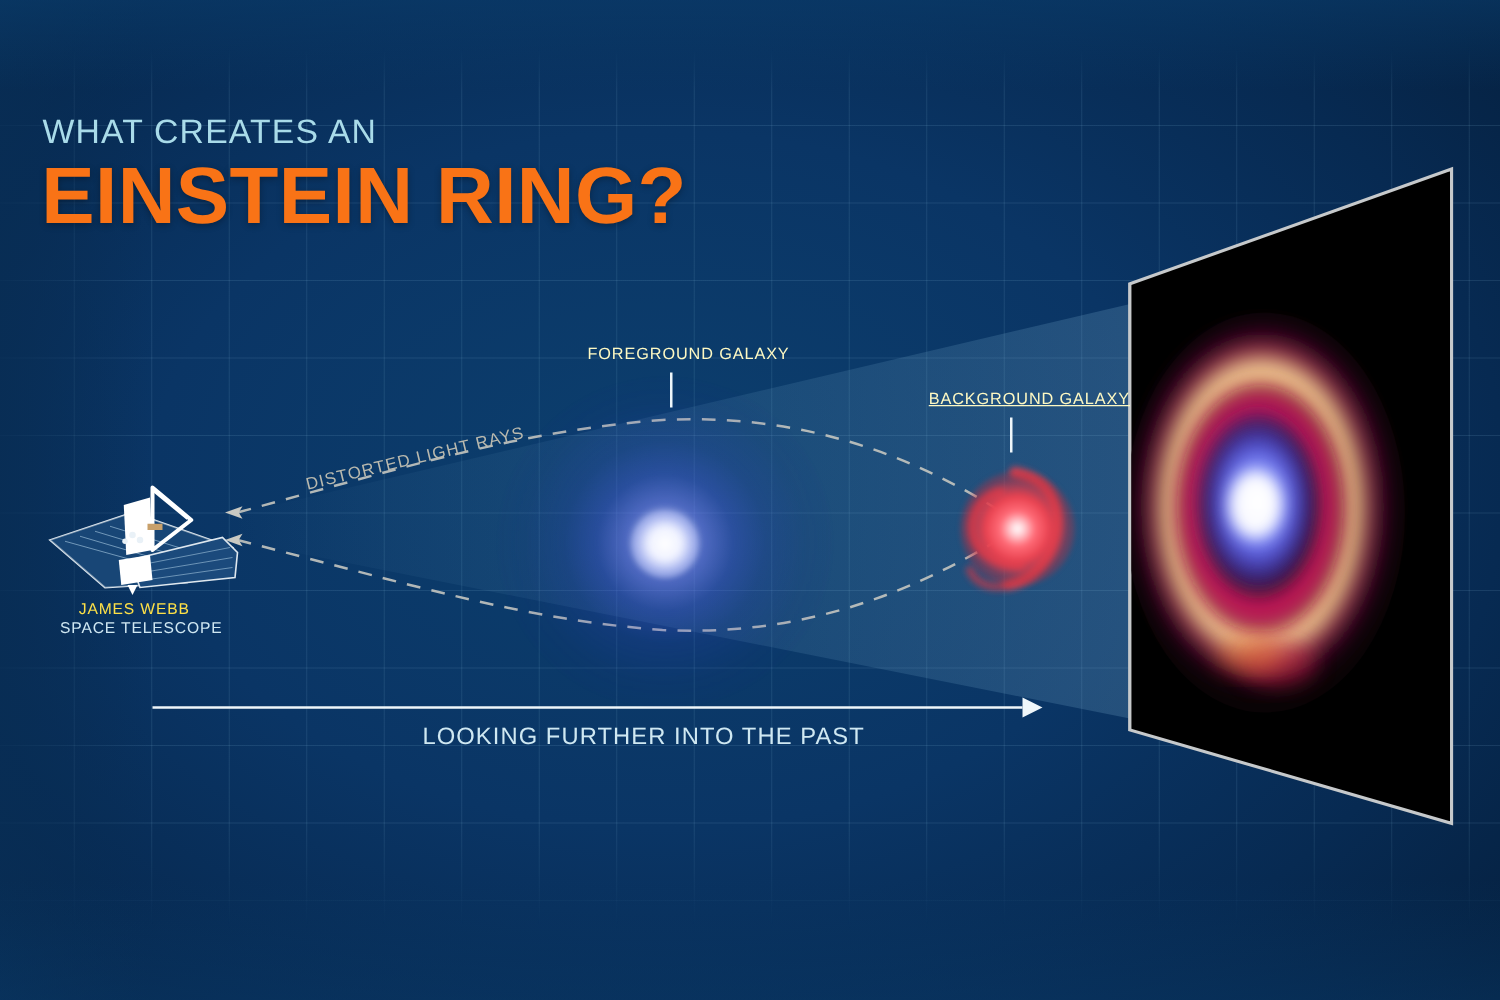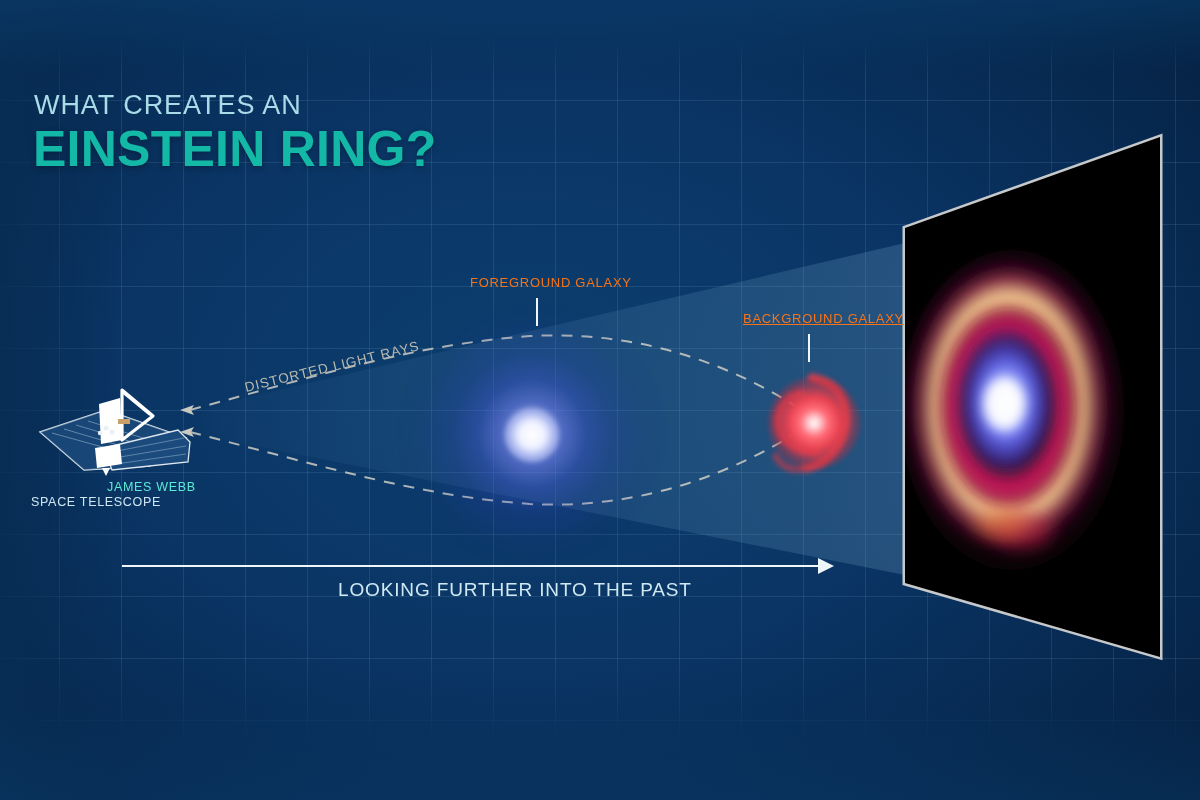--- a/index.html
+++ b/index.html
@@ -59,35 +59,35 @@
     font-size: 27px;
     letter-spacing: 0.035em;
     color: #a9dbe9;
     font-weight: 400;
     white-space: nowrap;
   }
   .headline {
     position: absolute;
     left: 33px;
     top: 124px;
-    font-size: 50px;
+    font-size: 64px;
     line-height: 1;
     font-weight: 700;
-    color: #14b8a6;
+    color: #f97316;
     letter-spacing: 0.005em;
     white-space: nowrap;
     text-shadow: 0 2px 6px rgba(0,0,0,0.30);
   }
 
   
   .dlabel {
     position: absolute;
     font-size: 13px;
     letter-spacing: 0.055em;
-    color: #f97316;
+    color: #fef9c3;
     white-space: nowrap;
   }
   .leader {
     position: absolute;
     width: 2px;
     background: #eef6fa;
   }
   .rays-label {
     position: absolute;
     font-size: 13.5px;
@@ -315,18 +315,18 @@
   <div class="headline">EINSTEIN RING?</div>
 
   <div class="dlabel" style="left:470px; top:275px;">FOREGROUND GALAXY</div>
   <div class="leader" style="left:536px; top:298px; height:28px;"></div>
 
   <div class="dlabel" style="left:743px; top:311px;text-decoration:underline;">BACKGROUND GALAXY</div>
   <div class="leader" style="left:808px; top:334px; height:28px;"></div>
 
   <div class="rays-label" style="left:245px; top:380px;">DISTORTED LIGHT RAYS</div>
 
-  <div class="dlabel" style="left:63px; top:480px; font-size:12.5px; color:#5eead4;margin-left:44px;">JAMES WEBB</div>
-  <div class="dlabel" style="left:31px; top:495px; font-size:12.5px; color:#cfe7f2;">SPACE TELESCOPE</div>
+  <div class="dlabel" style="left:63px; top:480px; font-size:12.5px; color:#fde047;">JAMES WEBB</div>
+  <div class="dlabel" style="left:48px; top:495px; font-size:12.5px; color:#cfe7f2;">SPACE TELESCOPE</div>
 
   <div class="timeline-label" style="left:338px; top:579px;">LOOKING FURTHER INTO THE PAST</div>
 
 </div>
 
 </body></html>

